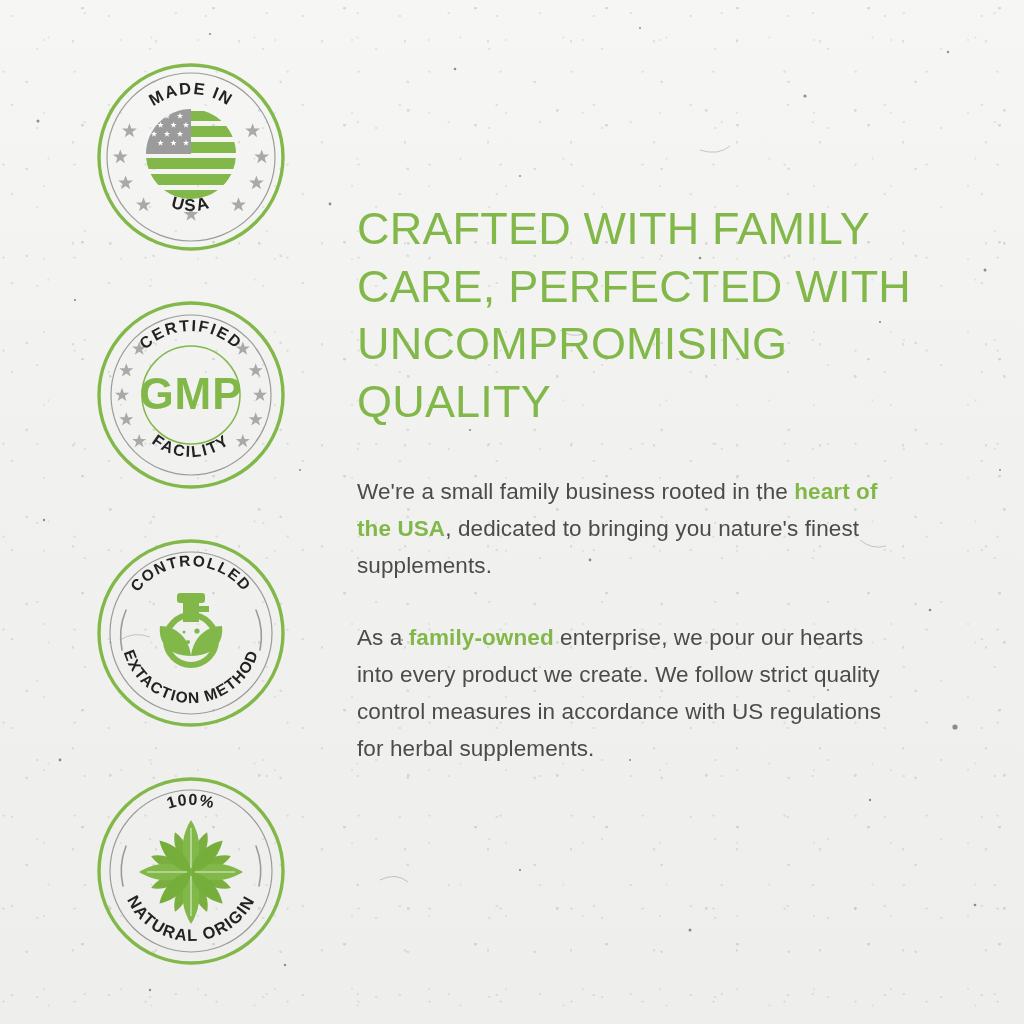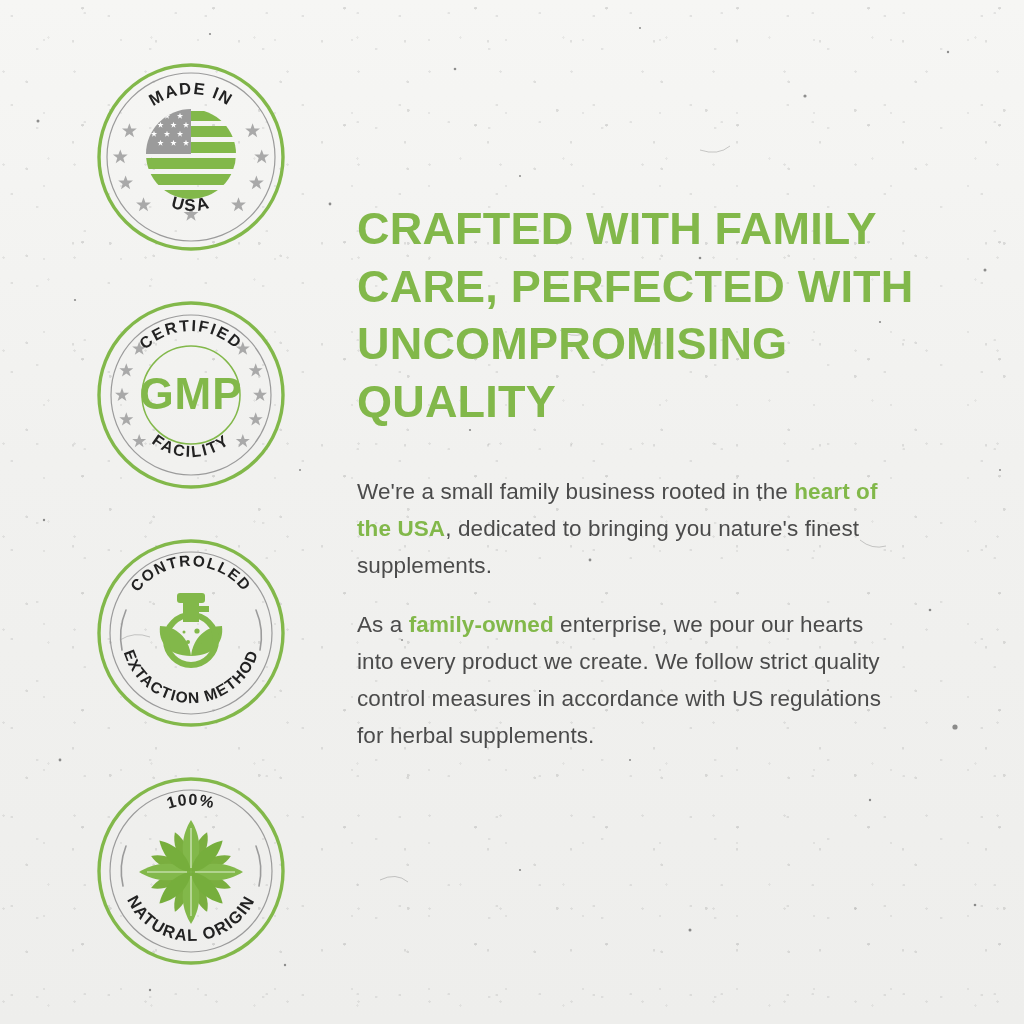--- a/index.html
+++ b/index.html
@@ -52,36 +52,36 @@
 
   #content {
     position:absolute;
     left:357px; top:200px;
     width:580px;
   }
 
   #headline {
     color:#82b84a;
     font-family:"Liberation Sans Narrow","Liberation Sans", sans-serif;
-    font-weight:700;
+    font-weight:400;
     font-size:45px;
     line-height:1.28;
     letter-spacing:.2px;
     text-transform:uppercase;
     margin-bottom:44px;
     max-width:560px;
   }
 
   .para {
     color:#4b4b4b;
     font-size:22.5px;
     line-height:1.64;
     font-weight:400;
     letter-spacing:.1px;
-    margin-bottom:22px;
+    margin-bottom:35px;
     max-width:525px;
   }
   .para:last-child { margin-bottom:4px; }
   .para .hl { color:#82b84a; font-weight:700; }
 </style>
 </head>
 <body>
 
 <div id="page">
 

